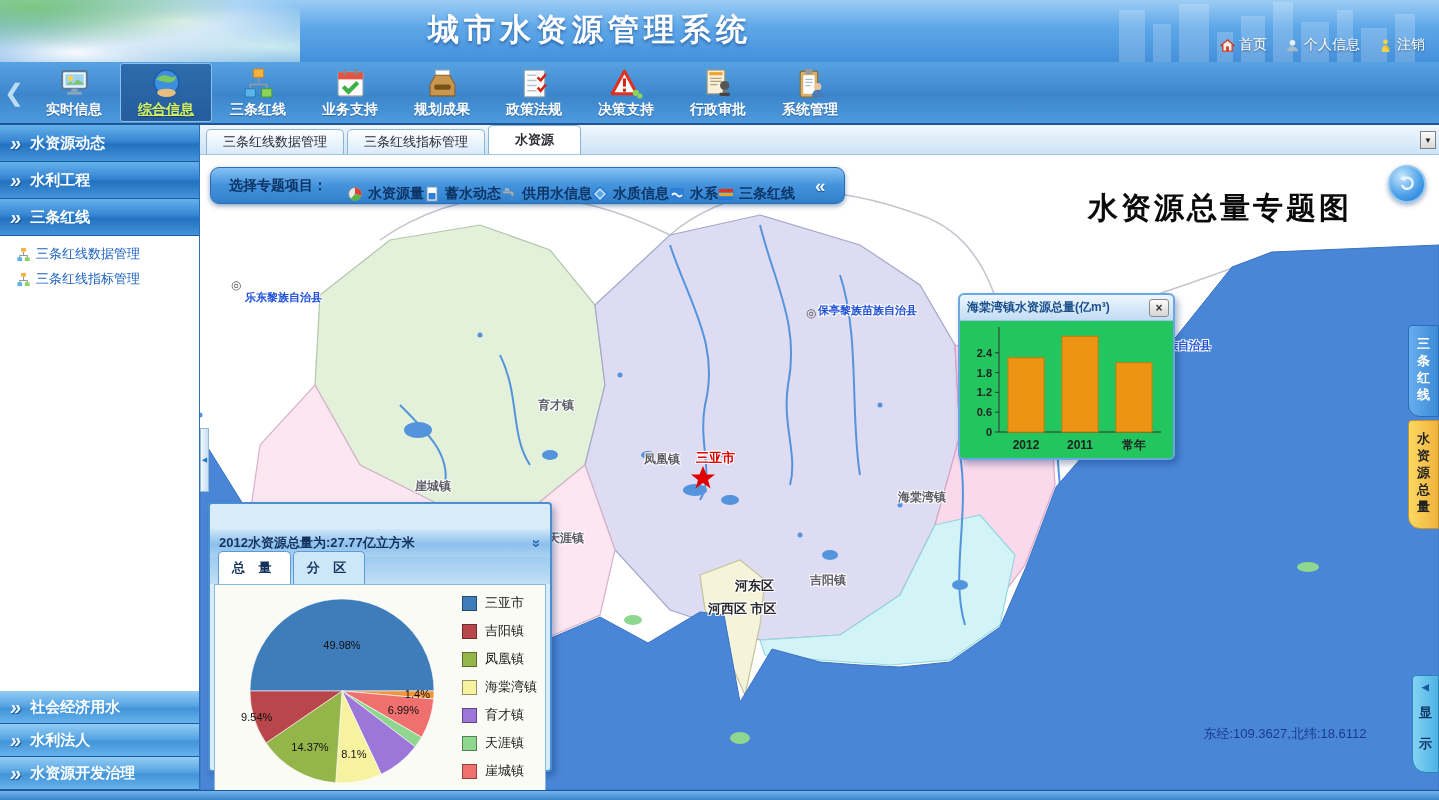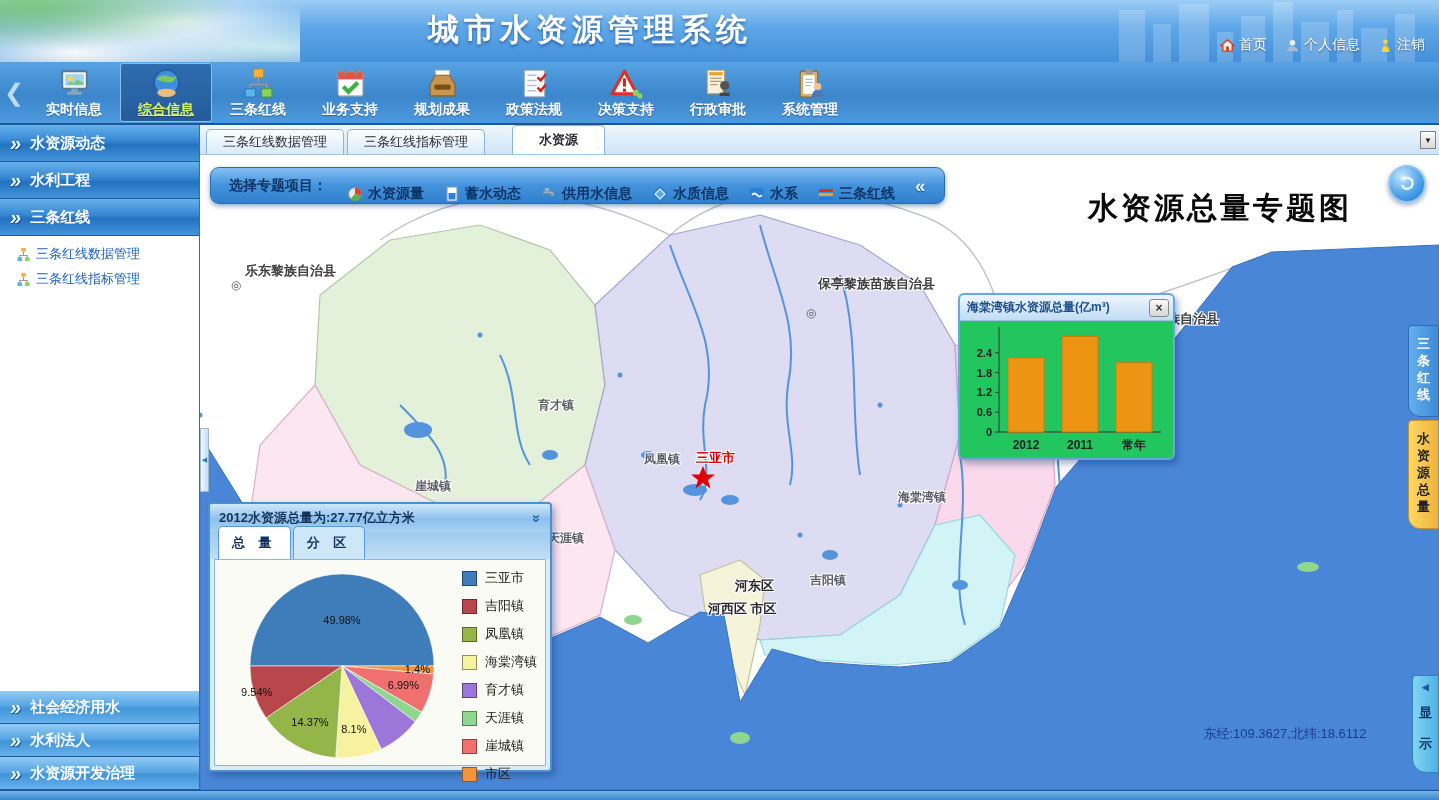--- a/index.html
+++ b/index.html
@@ -39,52 +39,52 @@
 .side-sub-item{display:flex;align-items:center;gap:5px;color:#1b62c0;font-size:13px;cursor:pointer;}
 .side-sub-item .sicon{width:15px;height:15px;}
 .side-sub-item .sicon svg{width:100%;height:100%;}
 #sidebar-bottom{position:absolute;left:0;bottom:0;width:100%;}
 #sidebar-bottom .side-item{height:33px;}
 
 
 #content{position:absolute;left:200px;top:125px;width:1239px;height:665px;background:#fff;}
 #tabbar{position:relative;height:30px;background:linear-gradient(180deg,#f0f7fd,#cde3f6);border-bottom:1px solid #9ec4e0;display:flex;align-items:flex-end;padding-left:6px;gap:3px;}
 .tab{height:25px;padding:0 16px;display:flex;align-items:center;border:1px solid #8ab4d8;border-bottom:none;border-radius:5px 5px 0 0;background:linear-gradient(180deg,#fdfeff,#d9ebf9);color:#2a2a33;font-size:13px;cursor:pointer;white-space:nowrap;}
-.tab.active{height:29px;background:#fff;font-weight:bold;padding:12px 26px;margin-left:24px;}
+.tab.active{height:29px;background:#fff;font-weight:bold;padding:12px 26px;}
 #tab-dropdown{position:absolute;right:3px;top:6px;width:16px;height:18px;background:linear-gradient(#fcfcfc,#d8d8d8);border:1px solid #808080;font-size:8px;color:#222;display:flex;align-items:center;justify-content:center;cursor:pointer;}
 
 #map{position:absolute;left:0;top:30px;width:1239px;height:635px;background:#fff;overflow:hidden;}
 #basemap{position:absolute;left:0;top:0;}
 
 #topicbar{position:absolute;left:10px;top:12px;height:37px;background:linear-gradient(180deg,#85c1f2 0%,#4392dc 50%,#2f80cc 100%);border:1px solid #2a6db8;border-radius:9px;box-shadow:0 2px 5px rgba(0,50,110,.45);display:flex;align-items:center;padding:8px 18px;gap:20px;}
 #topicbar .bar-label{font-size:14px;font-weight:bold;color:#0d3464;}
 .topic-item{display:flex;align-items:center;gap:5px;cursor:pointer;color:#0d3464;font-size:14px;font-weight:bold;}
 .topic-item .ticon{width:16px;height:16px;}
 .topic-item .ticon svg{width:100%;height:100%;}
 #topic-collapse{color:#eef6ff;font-size:19px;font-weight:bold;cursor:pointer;text-shadow:0 1px 1px #16508e;}
 
 #map-title{position:absolute;left:888px;top:33px;font-family:"Liberation Serif",serif;font-size:30px;font-weight:bold;color:#0a0a0a;letter-spacing:3px;}
 #refresh-btn{position:absolute;left:1188px;top:10px;width:38px;height:38px;border-radius:50%;background:radial-gradient(circle at 35% 28%,#c6e8fc,#50a2ea 55%,#1c74cc);border:2px solid #90c8f2;box-shadow:0 2px 5px rgba(0,40,100,.4);cursor:pointer;display:flex;align-items:center;justify-content:center;}
 #refresh-btn svg{width:22px;height:22px;}
 
 .map-label{position:absolute;font-size:12px;font-weight:bold;color:#5c5c66;white-space:nowrap;text-shadow:1px 1px 0 #fff,-1px -1px 0 #fff,1px -1px 0 #fff,-1px 1px 0 #fff;}
-.map-label.county{font-size:13px;color:#404040;}
+.map-label.county{font-size:11px;color:#1d4ed8;margin-top:28px;}
 .map-label.city{font-size:13px;color:#e00000;}
 .map-label.district{font-size:13px;color:#26262c;}
 .map-label.marker{font-size:12px;color:#555;font-weight:normal;text-shadow:none;}
 
 
 #popup{position:absolute;left:758px;top:138px;width:217px;height:167px;background:#22c55e;border:2px solid #6aa6e0;border-radius:6px;box-shadow:3px 4px 7px rgba(0,40,100,.35);}
 #popup-header{height:26px;background:linear-gradient(180deg,#eef6fd,#c2dcf4);border-bottom:1px solid #9cc2e4;border-radius:4px 4px 0 0;display:flex;align-items:center;padding:0 7px;font-size:12px;font-weight:bold;color:#1a4f8c;}
 #popup-close{position:absolute;right:4px;top:4px;width:20px;height:18px;background:linear-gradient(#fbfbfb,#d6d6d6);border:1px solid #8a8a8a;border-radius:3px;font-size:12px;font-weight:bold;color:#333;display:flex;align-items:center;justify-content:center;cursor:pointer;line-height:1;}
 #popup-body{padding:2px 3px;}
 
 
 #panel{position:absolute;left:8px;top:347px;width:344px;height:270px;background:#d8ecfa;border:2px solid #4a90d0;border-radius:4px;box-shadow:3px 4px 7px rgba(0,40,100,.35);}
-#panel-header{height:28px;background:linear-gradient(180deg,#cfe7f8 0%,#8cc0ec 55%,#aad2f2 100%);display:flex;align-items:center;justify-content:space-between;padding:4px 9px;font-size:13px;font-weight:bold;color:#14335c;border-radius:2px 2px 0 0;}
+#panel-header{height:28px;background:linear-gradient(180deg,#cfe7f8 0%,#8cc0ec 55%,#aad2f2 100%);display:flex;align-items:center;justify-content:space-between;padding:4px 9px;font-size:13px;font-weight:bold;color:#14335c;border-radius:2px 2px 0 0;margin-top:25px;}
 #panel-collapse{color:#2868b0;font-size:15px;font-weight:bold;transform:rotate(90deg);cursor:pointer;}
 #panel-tabs{height:27px;display:flex;align-items:flex-end;padding-left:8px;gap:2px;background:linear-gradient(180deg,#9dcbf0,#c2def5);}
 .panel-tab{height:25px;padding:16px 13px;border:1px solid #5b9bd5;border-bottom:none;border-radius:5px 5px 0 0;font-size:13px;font-weight:bold;color:#14335c;background:#cde6f8;display:flex;align-items:center;letter-spacing:5px;cursor:pointer;}
 .panel-tab.active{background:#fff;}
 #panel-body{margin:0 4px 4px;height:207px;background:#fbfbf6;border:1px solid #88b8dc;position:relative;}
 #pie-svg{position:absolute;left:2px;top:0;}
 #legend{position:absolute;right:8px;top:9px;display:flex;flex-direction:column;gap:10px;}
 .legend-row{display:flex;align-items:center;gap:8px;font-size:13px;color:#1a1a1a;}
 .legend-swatch{width:15px;height:15px;border:1px solid rgba(0,0,0,.4);}
 
@@ -349,21 +349,21 @@
 
         <ellipse cx="433" cy="465" rx="9" ry="5" fill="#8fd68f"></ellipse>
         <ellipse cx="540" cy="583" rx="10" ry="6" fill="#8fd68f"></ellipse>
         <ellipse cx="1108" cy="412" rx="11" ry="5" fill="#8fd68f"></ellipse>
 
         <polygon points="503,311 506.5,319.5 515,319.5 508,325 510.5,333.5 503,328 495.5,333.5 498,325 491,319.5 499.5,319.5" fill="#e00000"></polygon>
       </svg>
 
       <div id="topicbar">
         <span class="bar-label">选择专题项目：</span>
-        <span id="topic-items" style="display:flex;gap:20px;margin-top:16px;">
+        <span id="topic-items" style="display:flex;margin-top:16px;">
             <span class="topic-item">
               <span class="ticon"><svg viewBox="0 0 16 16">
                   <circle cx="8" cy="8" r="6.5" fill="#e8e8e8" stroke="#888"></circle>
                   <path d="M8 8 L8 1.5 A6.5 6.5 0 0 1 14.2 9.5 Z" fill="#e04038"></path>
                   <path d="M8 8 L14.2 9.5 A6.5 6.5 0 0 1 3.5 13 Z" fill="#58b448"></path>
                 </svg></span>
               <span>水资源量</span>
             </span>
             <span class="topic-item">
               <span class="ticon"><svg viewBox="0 0 16 16">

